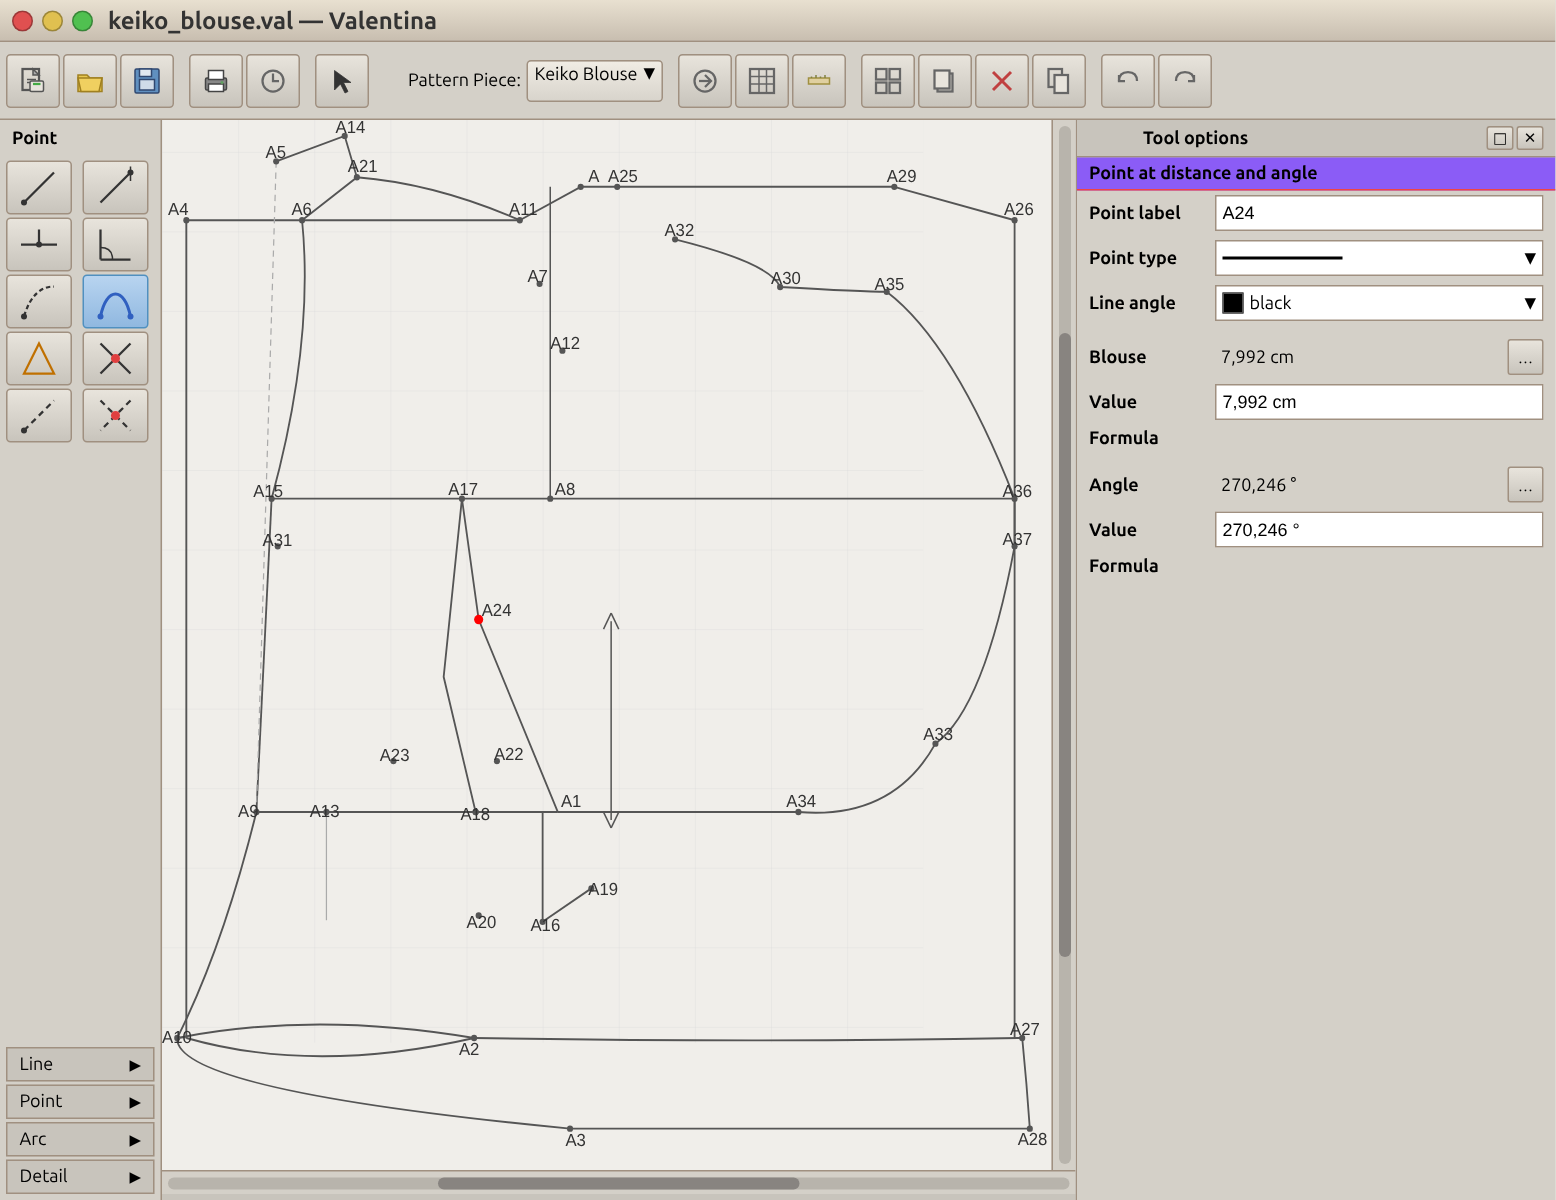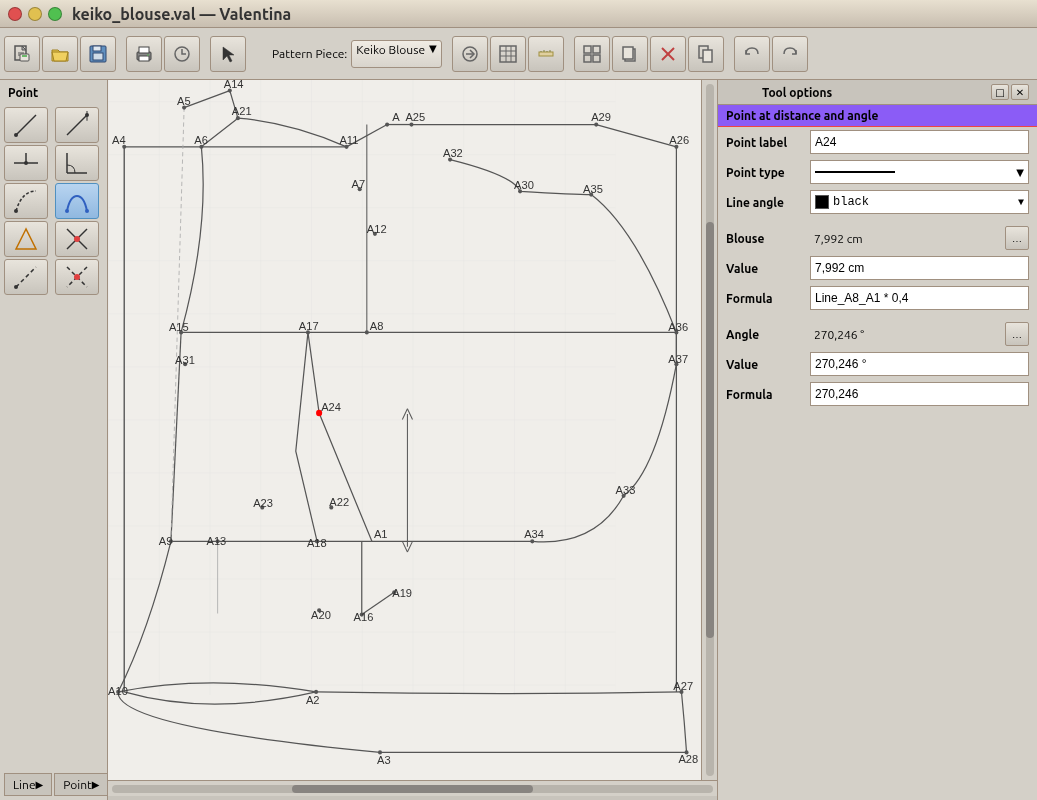--- a/index.html
+++ b/index.html
@@ -27,21 +27,21 @@
     .main-layout { display: flex; height: calc(800px - 28px - 52px); }
 
     
     .left-toolbar { width: 108px; background: #d4d0c8; border-right: 1px solid #a09080; padding: 4px; display: flex; flex-direction: column; gap: 2px; }
     .left-toolbar-title { font-size: 12px; font-weight: bold; padding: 2px 4px; }
     .tool-grid { display: grid; grid-template-columns: 1fr 1fr; gap: 2px; margin-top: 4px; }
     .tool-btn { width: 44px; height: 36px; background: linear-gradient(to bottom, #e8e4dc, #c8c4bc); border: 1px solid #a09080; border-radius: 3px; display: flex; align-items: center; justify-content: center; cursor: pointer; font-size: 16px; }
     .tool-btn.active { background: linear-gradient(to bottom, #b8d4f0, #90b8e0); border-color: #5090c0; }
 
     
-    .side-tabs { display: flex; gap: 2px; margin-top: auto; padding-top: 8px; }
+    .side-tabs { display: flex; flex-direction: column; gap: 2px; margin-top: auto; padding-top: 8px; }
     .side-tab { background: #c8c4bc; border: 1px solid #a09080; padding: 4px 8px; cursor: pointer; font-size: 12px; display: flex; align-items: center; justify-content: space-between; }
     .side-tab-arrow { font-size: 10px; }
 
     
     .canvas-area { flex: 1; background: #c8c4bc; position: relative; overflow: hidden; }
     .canvas-inner { width: 100%; height: calc(100% - 20px); background: #f0eeea; position: relative; overflow: hidden; }
     .canvas-scrollbar-h { height: 16px; background: #d4d0c8; border-top: 1px solid #a09080; display: flex; align-items: center; }
     .scrollbar-track { flex: 1; height: 8px; background: #b8b4ac; border-radius: 4px; margin: 0 4px; position: relative; }
     .scrollbar-thumb { position: absolute; left: 30%; width: 40%; height: 100%; background: #888480; border-radius: 4px; }
     .canvas-scrollbar-v { position: absolute; right: 0; top: 0; width: 16px; height: calc(100% - 20px); background: #d4d0c8; border-left: 1px solid #a09080; display: flex; flex-direction: column; align-items: center; }
@@ -63,21 +63,21 @@
     .form-row { display: flex; align-items: center; padding: 3px 8px; gap: 4px; }
     .form-label { min-width: 80px; font-size: 12px; font-weight: bold; }
     .form-input { flex: 1; height: 24px; border: 1px solid #a09080; background: white; padding: 0 4px; font-size: 12px; }
     .form-input-with-btn { display: flex; flex: 1; gap: 2px; }
     .form-input-with-btn .ellipsis-btn { width: 24px; height: 24px; background: linear-gradient(to bottom, #e8e4dc, #c8c4bc); border: 1px solid #a09080; border-radius: 2px; cursor: pointer; display: flex; align-items: center; justify-content: center; font-size: 10px; }
 
     .line-type-select { flex: 1; height: 24px; border: 1px solid #a09080; background: white; padding: 0 4px; font-size: 12px; display: flex; align-items: center; justify-content: space-between; cursor: pointer; }
     .line-type-line { width: 80px; height: 2px; background: black; }
     .line-type-arrow { font-size: 10px; }
 
-    .color-select { flex: 1; height: 24px; border: 1px solid #a09080; background: white; padding: 0 4px; font-size: 12px; display: flex; align-items: center; gap: 4px; cursor: pointer; font-family: Liberation Mono, monospace; }
+    .color-select { flex: 1; height: 24px; border: 1px solid #a09080; background: white; padding: 0 4px; font-size: 12px; display: flex; align-items: center; gap: 4px; cursor: pointer; }
     .color-swatch { width: 14px; height: 14px; background: black; border: 1px solid #555; }
     .color-arrow { margin-left: auto; font-size: 10px; }
 
     .section-divider { height: 6px; }
 
     
     .point-label { font-size: 11px; font-family: sans-serif; fill: #333; }
   </style>
 </head>
 <body>
@@ -514,37 +514,35 @@
       </div>
     </div>
 
     <div class="form-row">
       <span class="form-label">Value</span>
       <input class="form-input" type="text" value="7,992 cm" style="">
     </div>
 
     <div class="form-row">
       <span class="form-label">Formula</span>
-      <input class="form-input" type="text" value="Line_A8_A1 * 0,4" style="">
     </div>
 
     <div class="section-divider"></div>
 
     <div class="form-row">
       <span class="form-label">Angle</span>
       <div class="form-input-with-btn">
         <span style="flex:1; font-size:12px; padding: 2px 4px; display:flex; align-items:center;">270,246 °</span>
         <div class="ellipsis-btn">…</div>
       </div>
     </div>
 
     <div class="form-row">
       <span class="form-label">Value</span>
       <input class="form-input" type="text" value="270,246 °" style="">
     </div>
 
     <div class="form-row">
       <span class="form-label">Formula</span>
-      <input class="form-input" type="text" value="270,246" style="">
     </div>
   </div>
 
 </div>
 
 </body></html>

